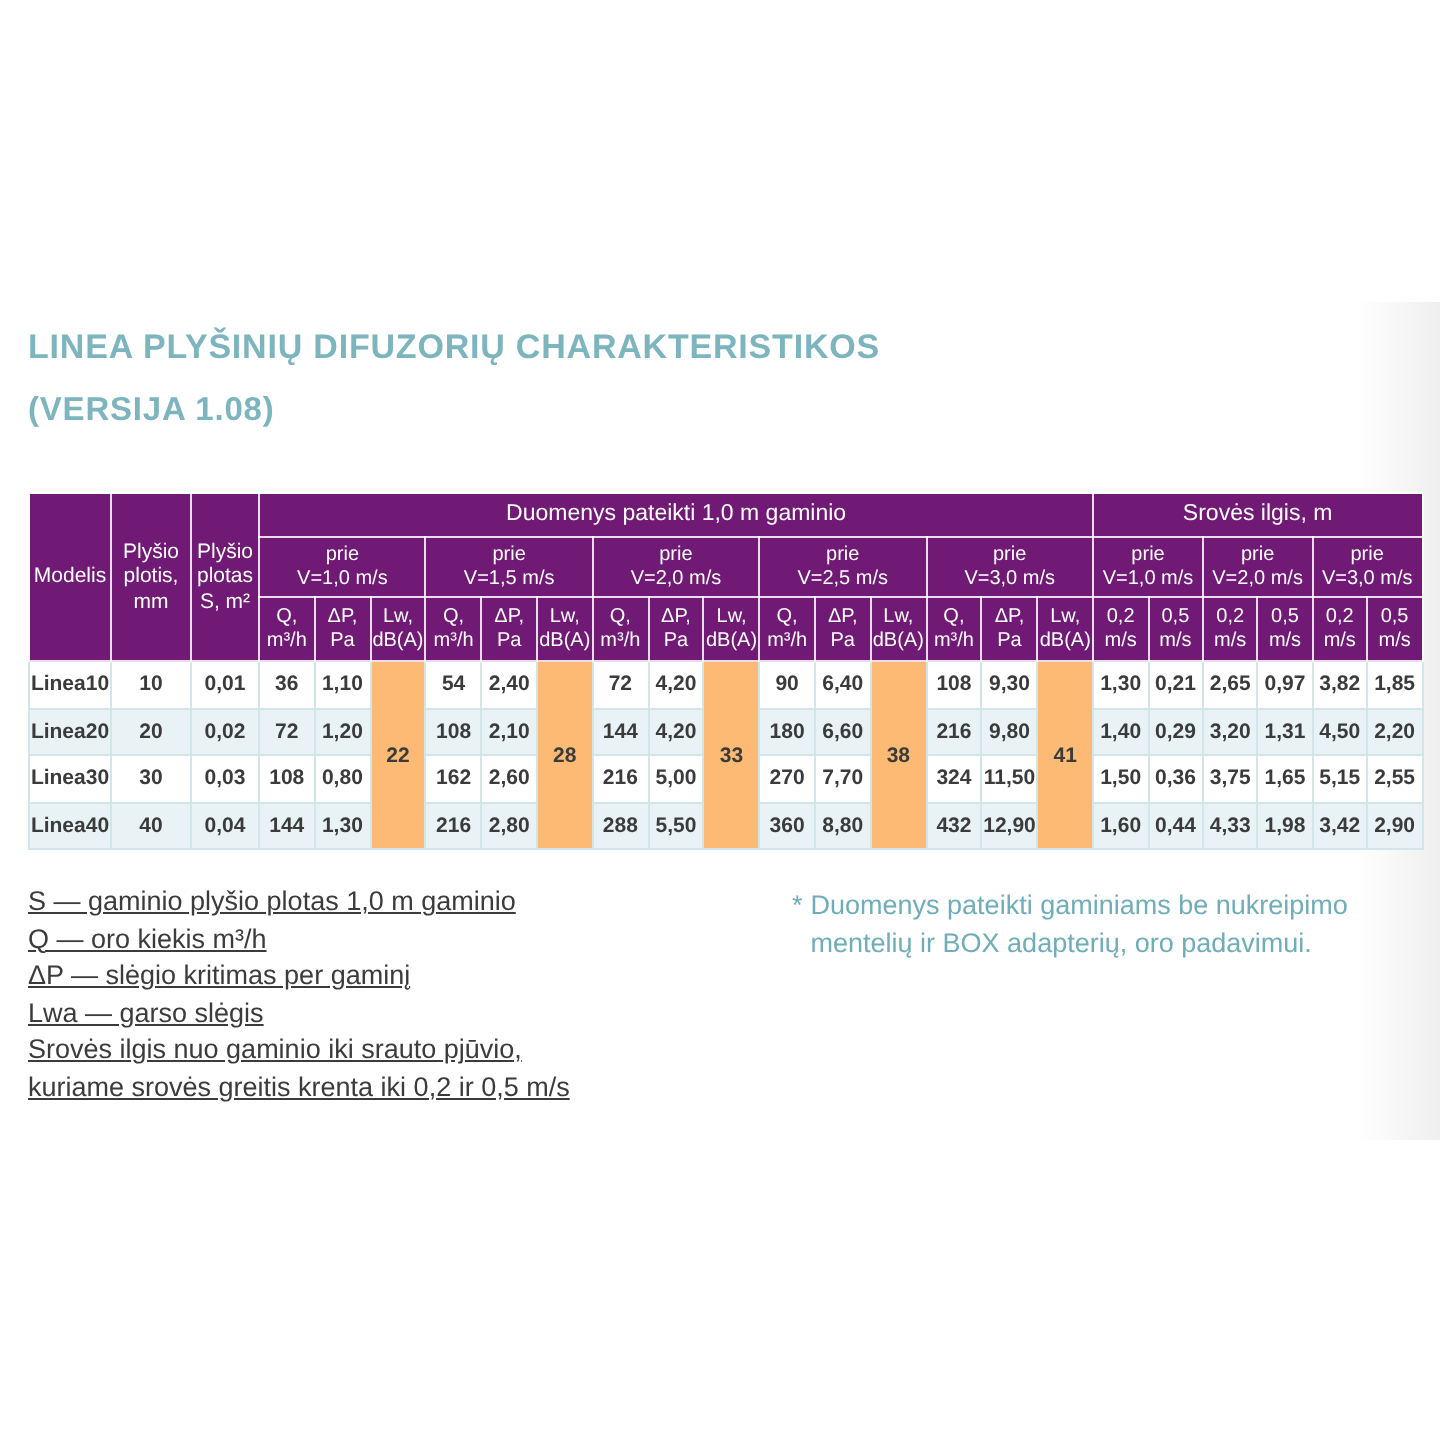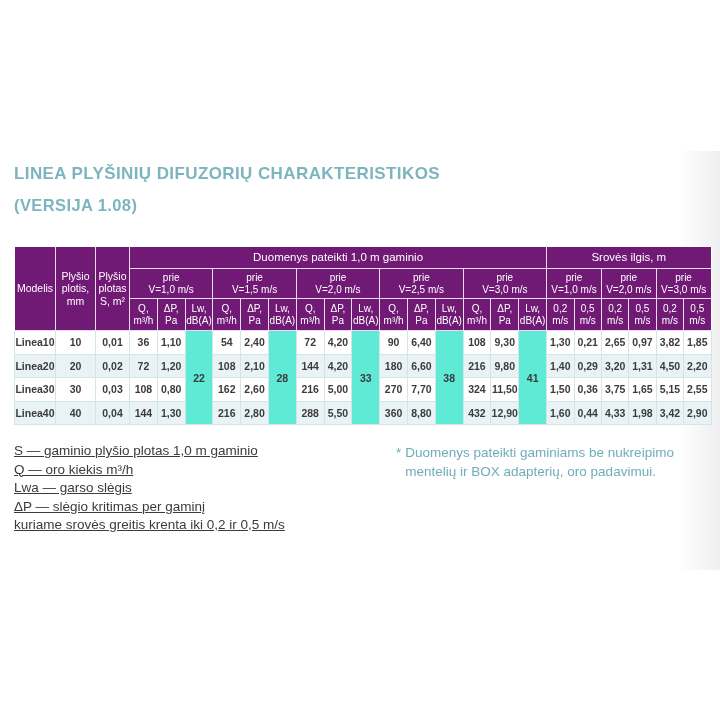--- a/index.html
+++ b/index.html
@@ -64,21 +64,21 @@
   }
   tr.hrow1 { height: 22px; }
   tr.hrow2 { height: 30px; }
   tr.hrow3 { height: 32px; }
   tbody tr { height: 23.5px; font-weight: bold; }
   th.top-group { font-size: 11.5px; }
   th.side-head { font-size: 10.5px; }
   th.vel-head  { font-size: 10px; }
   th.sub-head  { font-size: 10px; }
   tbody tr:nth-child(even) td { background: #e9f3f5; }
-  tbody td.lw { background: #5eead4; }
+  tbody td.lw { background: #fdba74; }
   .footnotes {
     position: absolute;
     left: 14px; top: 442px;
     width: 375px;
     z-index: 1;
     color: #3b3b3b;
     font-size: 13.5px;
     line-height: 18.5px;
     text-decoration: underline;
   }
@@ -294,21 +294,22 @@
         <td>1,98</td>
         <td>3,42</td>
         <td>2,90</td>
       </tr>
     </tbody>
 </table>
 
 <div class="footnotes">
   <div>S — gaminio plyšio plotas 1,0 m gaminio</div>
   <div>Q — oro kiekis m³/h</div>
+  <div>ΔP — slėgio kritimas per gaminį</div>
   <div>Lwa — garso slėgis</div>
-  <div>ΔP — slėgio kritimas per gaminį</div>
+  <div>Srovės ilgis nuo gaminio iki srauto pjūvio,</div>
   <div>kuriame srovės greitis krenta iki 0,2 ir 0,5 m/s</div>
 </div>
 
 <div class="note">
   <span class="marker">*</span>
   <span>Duomenys pateikti gaminiams be nukreipimo mentelių ir BOX adapterių, oro padavimui.</span>
 </div>
 
 </body></html>

